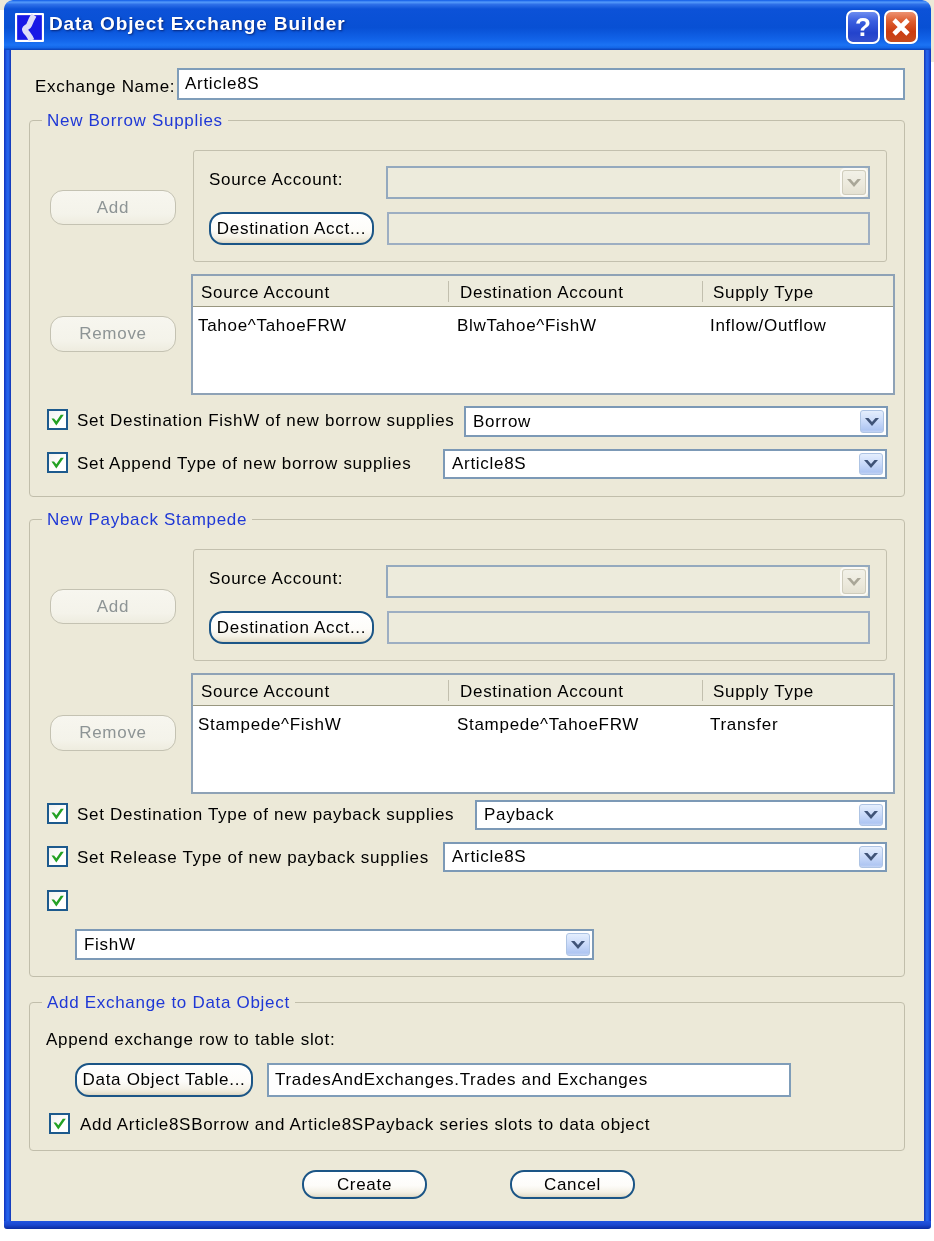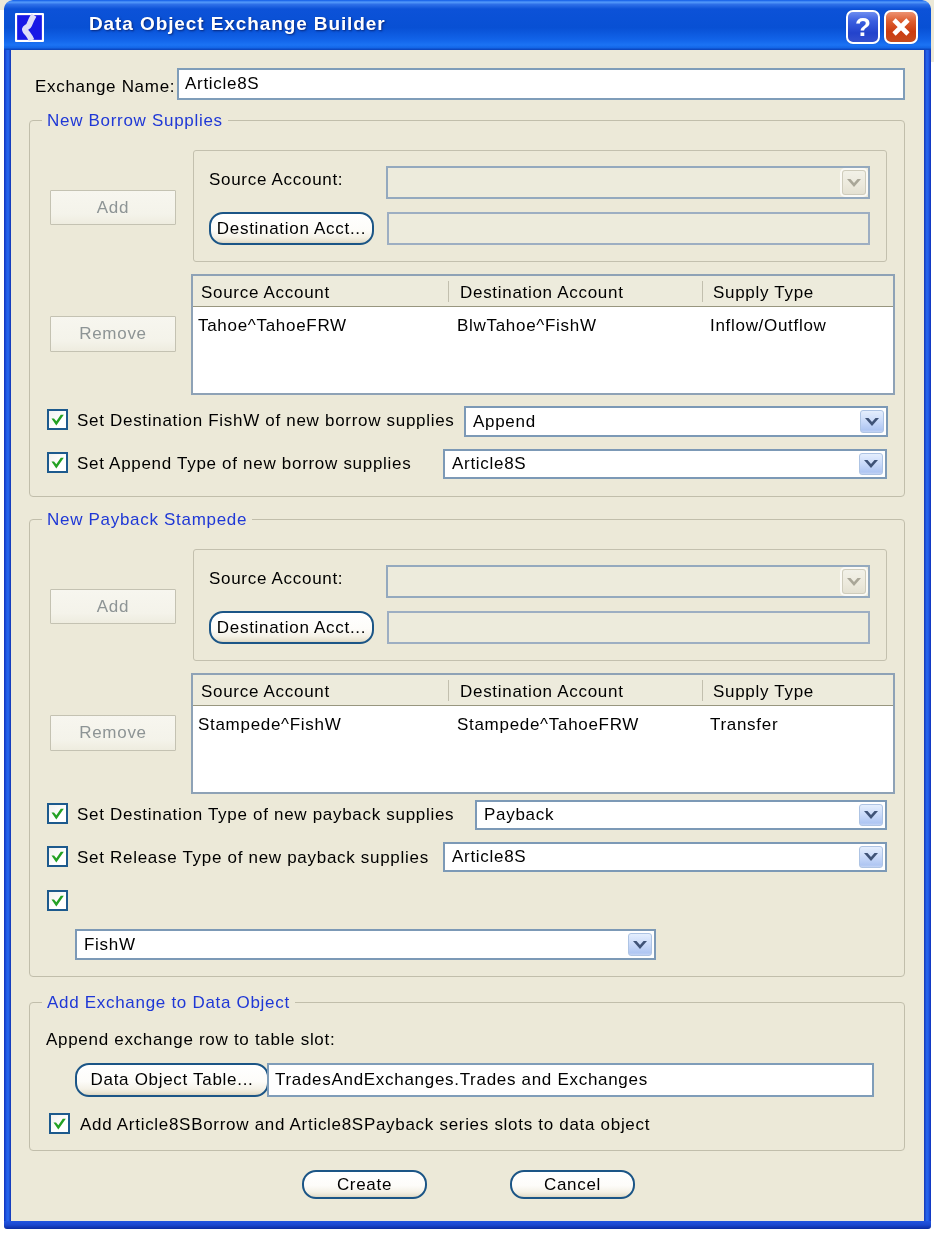--- a/index.html
+++ b/index.html
@@ -24,21 +24,21 @@
 .lbl { position:absolute; font-size:17px; line-height:20px; color:#000; white-space:nowrap; }
 
 .field { position:absolute; background:#fff; border:2px solid #7F9DB9; font-size:17px; color:#000; }
 .field .tx { position:absolute; left:6px; top:50%; transform:translateY(-50%); white-space:nowrap; }
 .field.dis { background:#EDEBDC; border-color:#9DAEC2; }
 
 .btn { position:absolute; border:2px solid #1B5586; border-radius:14px;
   background:linear-gradient(180deg,#FFFFFF 0%,#FDFCF9 55%,#F4F1E6 80%,#E9E4D3 93%,#DCD6C2 100%);
   font-size:17px; color:#000; text-align:center; }
 .btn span { position:absolute; left:0; right:0; top:50%; transform:translateY(-50%); white-space:nowrap; }
-.btn.dis { border:1px solid #C4C2B2; border-radius:1px; background:linear-gradient(180deg,#F7F6EF 0%,#F4F3EA 70%,#EEECDF 100%); color:#8D9495;padding-left:7px; }
+.btn.dis { border:1px solid #C4C2B2; border-radius:13px; background:linear-gradient(180deg,#F7F6EF 0%,#F4F3EA 70%,#EEECDF 100%); color:#8D9495;padding-left:7px; }
 
 .grp { position:absolute; border:1px solid #C1BEAB; border-radius:4px; }
 .gtitle { position:absolute; font-size:17px; color:#1F38D6; background:#ECE9D8; padding:0 5px; white-space:nowrap; }
 
 .ifr { position:absolute; border:1px solid #C3C0AE; border-radius:3px; }
 
 .combo { position:absolute; background:#fff; border:2px solid #7C99B6; }
 .combo .tx { position:absolute; left:7px; top:50%; transform:translateY(-50%); font-size:17px; white-space:nowrap; }
 .combo .cb { position:absolute; right:2px; top:2px; bottom:2px; width:24px; border-radius:3px;
   background:linear-gradient(180deg,#E4EEFD 0%,#CCDCFA 45%,#AFC6F2 90%,#C4D4F4 100%); border:1px solid #AEC4E4; }
@@ -65,21 +65,21 @@
     <div class="edgeL"></div>
     <div class="edgeR"></div>
     <div class="edgeB"></div>
   </div>
 
   <svg class="ticon" style="position:absolute;left:15px;top:13px;" width="27" height="27" viewBox="0 0 27 27">
     <rect x="0" y="0" width="27" height="27" fill="#ffffff" rx="1"></rect>
     <rect x="2" y="2" width="23" height="23" fill="#1818E6"></rect>
     <path d="M17.6,2 C15.4,5.5 14.2,8.5 13.2,11 C12.2,13.6 9.6,13.2 9.2,15 C8.9,16.4 10.4,17.6 12,19.6 C13.4,21.4 14.6,23.4 15.4,25.4" stroke="#DEDDF8" stroke-width="5.4" fill="none" stroke-linecap="butt"></path>
   </svg>
-  <div class="ttext" style="left:49px; top:2px;margin-left:40px;">Data Object Exchange Builder</div>
+  <div class="ttext" style="left:49px; top:2px;">Data Object Exchange Builder</div>
   <div class="tbtn help">
     <svg width="30" height="30" viewBox="0 0 30 30">
         <text x="15" y="24" font-size="26" font-weight="bold" fill="#fff" text-anchor="middle" font-family="Liberation Sans, sans-serif" letter-spacing="0">?</text>
       </svg>
   </div>
   <div class="tbtn close">
     <svg width="30" height="30" viewBox="0 0 30 30">
         <path d="M8 8 L22 22 M22 8 L8 22" stroke="#fff" stroke-width="4.6" stroke-linecap="butt"></path>
       </svg>
   </div>
@@ -129,21 +129,21 @@
       <span>Remove</span>
     </div>
 
   <div class="cbx" style="left:47px; top:409px;">
     <svg width="17" height="17" viewBox="0 0 17 17">
         <path d="M2.5 7.5 L5 7.5 L7.3 10.3 L11.8 3.8 L14.8 3.8 L7.3 14.6 Z" fill="#23A123"></path>
       </svg>
   </div>
   <div class="lbl" style="left:77px; top:411px;">Set Destination FishW of new borrow supplies</div>
   <div class="combo" style="left:464px; top:406px; width:424px; height:31px;">
-    <span class="tx">Append</span>
+    <span class="tx">Borrow</span>
     <div class="cb">
         <svg class="chev" width="16" height="12" viewBox="0 0 16 12">
           <path d="M1 2 L4.5 2 L8 6 L11.5 2 L15 2 L8 10 Z" fill="#3F5377"></path>
         </svg>
       </div>
   </div>
 
   <div class="cbx" style="left:47px; top:452px;">
     <svg width="17" height="17" viewBox="0 0 17 17">
         <path d="M2.5 7.5 L5 7.5 L7.3 10.3 L11.8 3.8 L14.8 3.8 L7.3 14.6 Z" fill="#23A123"></path>
@@ -228,37 +228,37 @@
         </svg>
       </div>
   </div>
 
   <div class="cbx" style="left:47px; top:890px;">
     <svg width="17" height="17" viewBox="0 0 17 17">
         <path d="M2.5 7.5 L5 7.5 L7.3 10.3 L11.8 3.8 L14.8 3.8 L7.3 14.6 Z" fill="#23A123"></path>
       </svg>
   </div>
 
-  <div class="combo" style="left:75px; top:929px; width:581px; height:31px;">
+  <div class="combo" style="left:75px; top:929px; width:519px; height:31px;">
     <span class="tx">FishW</span>
     <div class="cb">
         <svg class="chev" width="16" height="12" viewBox="0 0 16 12">
           <path d="M1 2 L4.5 2 L8 6 L11.5 2 L15 2 L8 10 Z" fill="#3F5377"></path>
         </svg>
       </div>
   </div>
 
   <div class="grp" style="left:29px; top:1002px; width:876px; height:149px;"></div>
   <div class="gtitle" style="left:42px; top:993px;">Add Exchange to Data Object</div>
 
   <div class="lbl" style="left:46px; top:1030px;">Append exchange row to table slot:</div>
-  <div class="btn" style="left:75px; top:1063px; width:194px; height:34px;">
+  <div class="btn" style="left:75px; top:1063px; width:178px; height:34px;">
       <span>Data Object Table...</span>
     </div>
-  <div class="field" style="left:267px; top:1063px; width:607px; height:34px;padding-left:44px;">
+  <div class="field" style="left:267px; top:1063px; width:524px; height:34px;padding-left:44px;">
       <span class="tx">TradesAndExchanges.Trades and Exchanges</span>
     </div>
 
   <div class="cbx" style="left:49px; top:1113px;">
     <svg width="17" height="17" viewBox="0 0 17 17">
         <path d="M2.5 7.5 L5 7.5 L7.3 10.3 L11.8 3.8 L14.8 3.8 L7.3 14.6 Z" fill="#23A123"></path>
       </svg>
   </div>
   <div class="lbl" style="left:80px; top:1115px;">Add Article8SBorrow and Article8SPayback series slots to data object</div>
 

